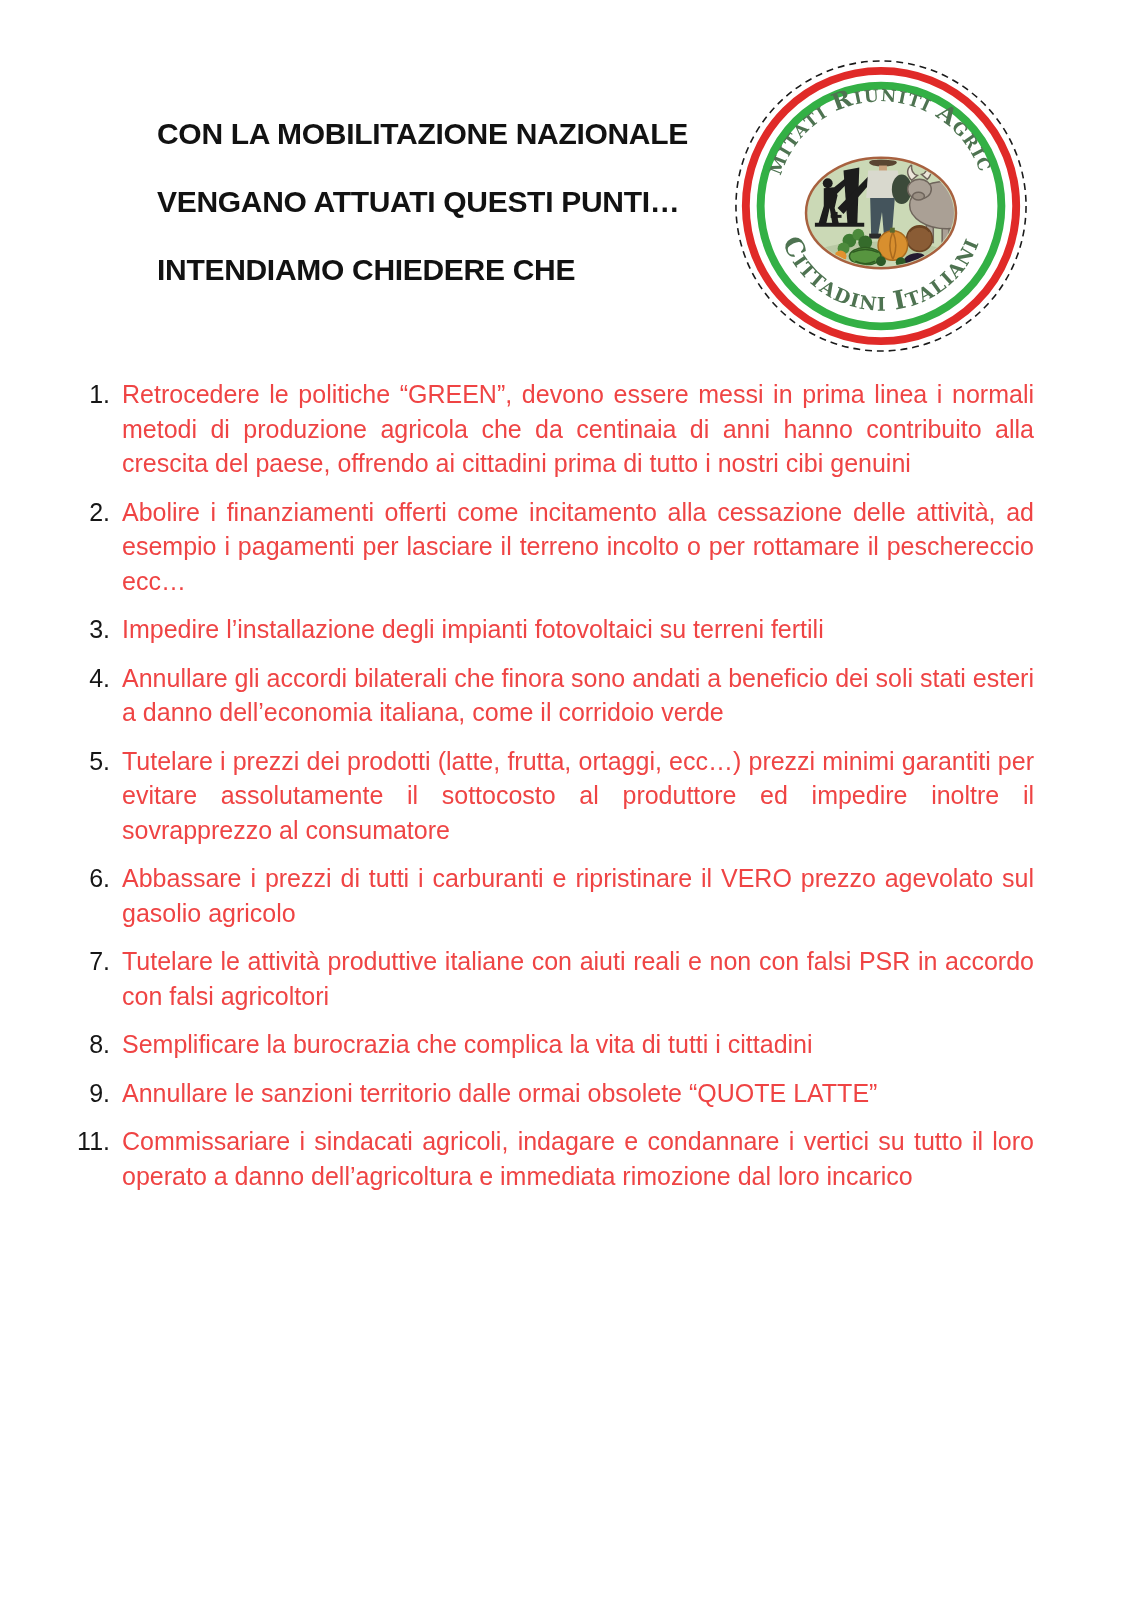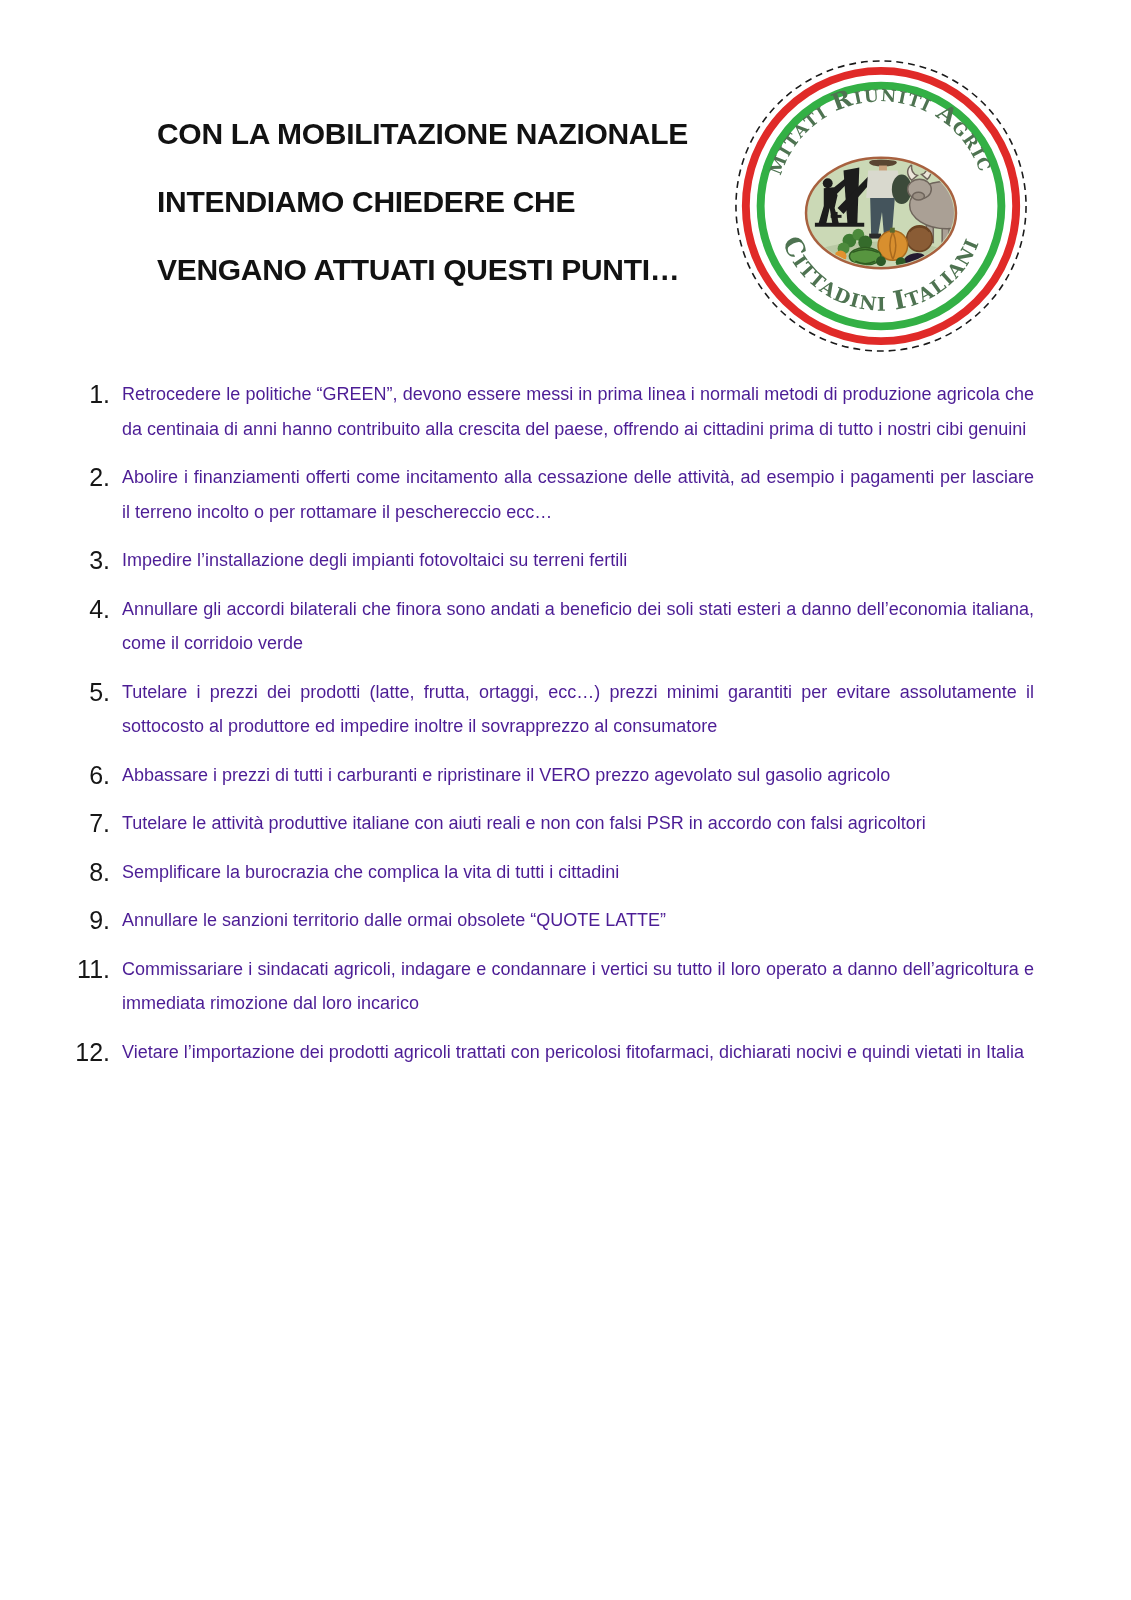--- a/index.html
+++ b/index.html
@@ -44,33 +44,33 @@
   .item .num{
     flex:0 0 50px;
     text-align:right;
     margin-right:12px;
     font-size:25px;line-height:34.5px;
     color:#161616;
   }
   .item .txt{
     flex:1;
     text-align:justify;
-    font-size:18px;line-height:34.5px;
-    color:#4c1d95;
+    font-size:25px;line-height:34.5px;
+    color:#ef4444;
   }
 </style>
 </head>
 <body>
 
 <div class="page">
 
   <div class="title">
     <div>CON LA MOBILITAZIONE NAZIONALE</div>
+    <div>VENGANO ATTUATI QUESTI PUNTI…</div>
     <div>INTENDIAMO CHIEDERE CHE</div>
-    <div>VENGANO ATTUATI QUESTI PUNTI…</div>
   </div>
 
   <div class="logo-wrap">
     <svg viewBox="0 0 300 300">
       <defs>
         <path id="arcTop" d="M 49.2,117.2 A 106,106 0 0 1 250.8,117.2" fill="none"></path>
         <path id="arcBottom" d="M 49.2,182.8 A 106,106 0 0 0 250.8,182.8" fill="none"></path>
         <clipPath id="ovalClip">
             <ellipse cx="150" cy="157" rx="74" ry="54"></ellipse>
           </clipPath>
@@ -184,19 +184,15 @@
       <div class="txt">Semplificare la burocrazia che complica la vita di tutti i cittadini</div>
     </div>
     <div class="item">
       <div class="num">9.</div>
       <div class="txt">Annullare le sanzioni territorio dalle ormai obsolete “QUOTE LATTE”</div>
     </div>
     <div class="item">
       <div class="num">11.</div>
       <div class="txt">Commissariare i sindacati agricoli, indagare e condannare i vertici su tutto il loro operato a danno dell’agricoltura e immediata rimozione dal loro incarico</div>
     </div>
-    <div class="item">
-      <div class="num">12.</div>
-      <div class="txt">Vietare l’importazione dei prodotti agricoli trattati con pericolosi fitofarmaci, dichiarati nocivi e quindi vietati in Italia</div>
-    </div>
   </div>
 
 </div>
 
 </body></html>

